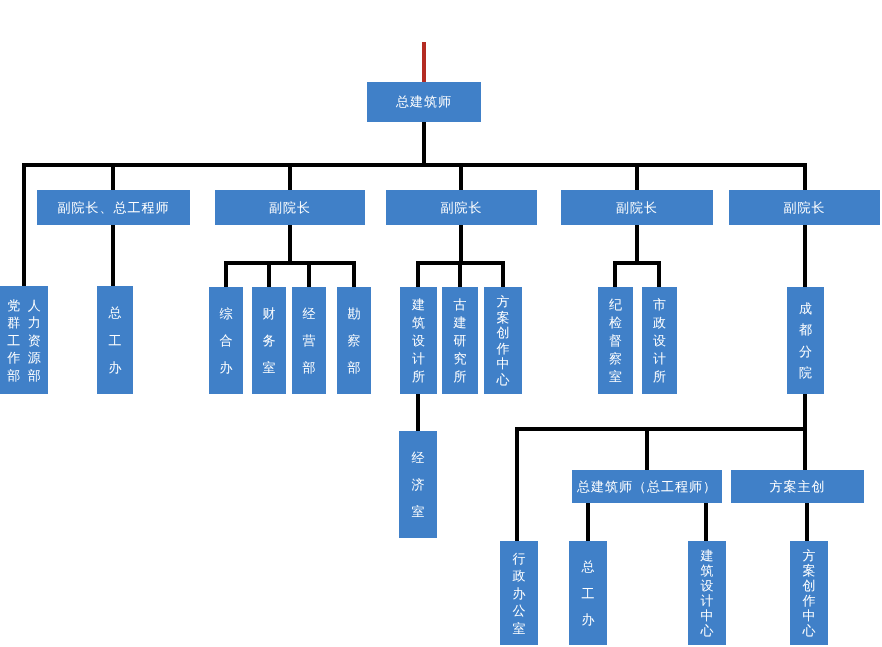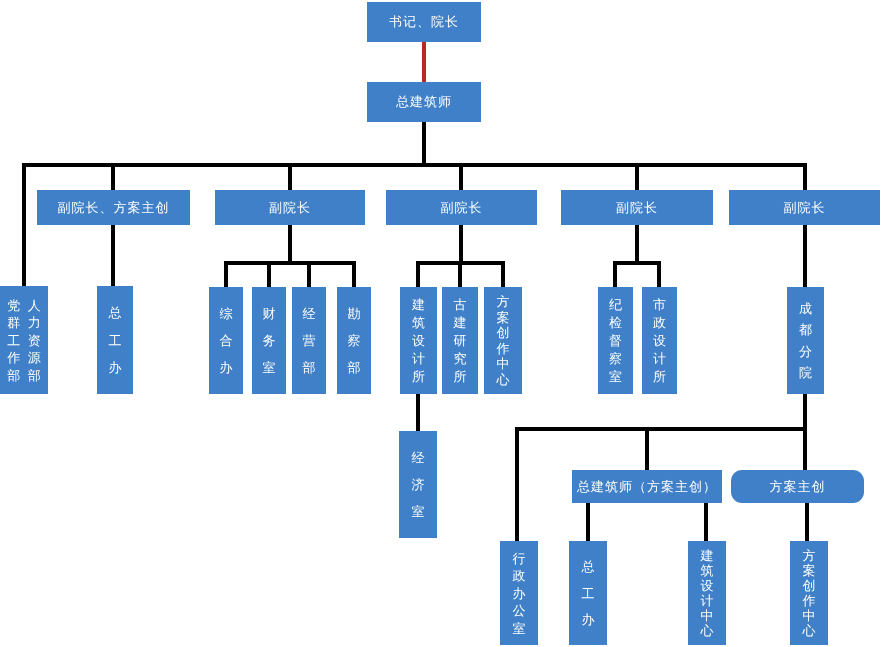--- a/index.html
+++ b/index.html
@@ -41,21 +41,21 @@
   #n-jyb{left:292px;top:287px;width:34px;height:107px;}
   #n-kcb{left:337px;top:287px;width:34px;height:107px;}
   #n-jzsjs{left:400px;top:287px;width:37px;height:107px;}
   #n-gjyjs{left:442px;top:287px;width:36px;height:107px;}
   #n-faczzx{left:484px;top:287px;width:38px;height:107px;}
   #n-jjdcs{left:598px;top:287px;width:35px;height:107px;}
   #n-szsjs{left:642px;top:287px;width:35px;height:107px;}
   #n-cdfy{left:787px;top:287px;width:37px;height:107px;}
   #n-jjshi{left:399px;top:431px;width:38px;height:107px;}
   #n-zjzs{left:572px;top:470px;width:150px;height:33px;}
-  #n-fazc{left:731px;top:470px;width:133px;height:33px;border-radius:11px;}
+  #n-fazc{left:731px;top:470px;width:133px;height:33px;}
   #n-xzbgs{left:500px;top:541px;width:38px;height:104px;}
   #n-zgb2{left:569px;top:541px;width:38px;height:104px;}
   #n-jzsjzx{left:688px;top:541px;width:38px;height:104px;}
   #n-faczzx2{left:790px;top:541px;width:38px;height:104px;}
 </style>
 </head>
 <body>
 
 <div id="canvas">
 
@@ -87,23 +87,22 @@
   <div class="vline" style="left:803px;top:225px;height:62px;"></div>
   <div class="vline" style="left:416px;top:394px;height:37px;"></div>
   <div class="vline" style="left:803px;top:394px;height:76px;"></div>
   <div class="hline" style="left:515px;top:427px;width:292px;"></div>
   <div class="vline" style="left:515px;top:427px;height:114px;"></div>
   <div class="vline" style="left:645px;top:427px;height:43px;"></div>
   <div class="vline" style="left:586px;top:503px;height:38px;"></div>
   <div class="vline" style="left:704px;top:503px;height:38px;"></div>
   <div class="vline" style="left:805px;top:503px;height:38px;"></div>
 
-  <div class="node" id="n-top">书记、院长</div>
   <div class="node" id="n-exec">总建筑师</div>
-  <div class="node" id="n-vp1">副院长、方案主创</div>
+  <div class="node" id="n-vp1">副院长、总工程师</div>
   <div class="node" id="n-vp2">副院长</div>
   <div class="node" id="n-vp3">副院长</div>
   <div class="node" id="n-vp4">副院长</div>
   <div class="node" id="n-vp5">副院长</div>
 
   <div class="node dualnode" id="n-dept-dual">
     <div class="vcol">
         <span>党</span>
         <span>群</span>
         <span>工</span>
@@ -185,21 +184,21 @@
       <span>都</span>
       <span>分</span>
       <span>院</span>
     </div>
   <div class="node vnode" id="n-jjshi">
       <span>经</span>
       <span>济</span>
       <span>室</span>
     </div>
 
-  <div class="node" id="n-zjzs">总建筑师（方案主创）</div>
+  <div class="node" id="n-zjzs">总建筑师（总工程师）</div>
   <div class="node" id="n-fazc">方案主创</div>
 
   <div class="node vnode" id="n-xzbgs">
       <span>行</span>
       <span>政</span>
       <span>办</span>
       <span>公</span>
       <span>室</span>
     </div>
   <div class="node vnode" id="n-zgb2">

